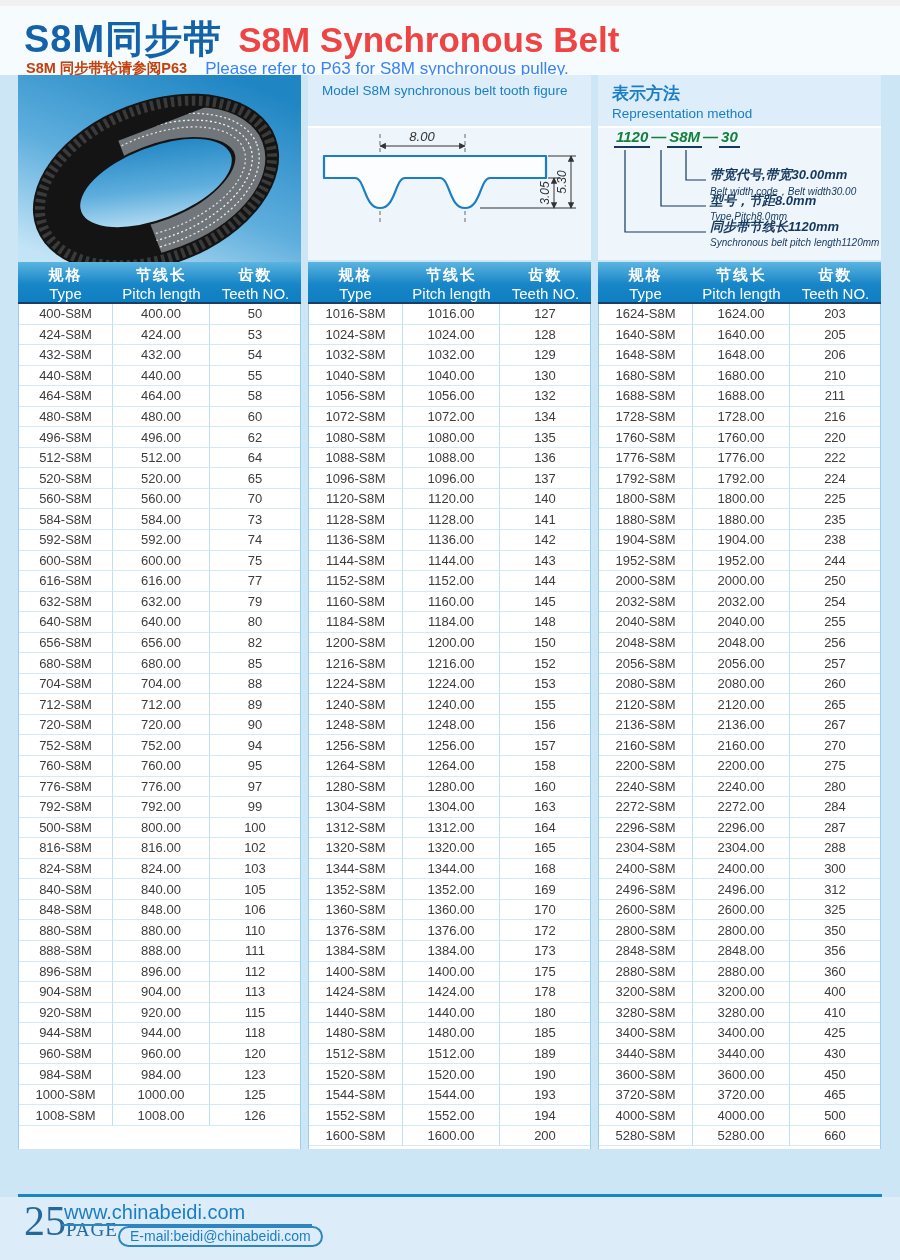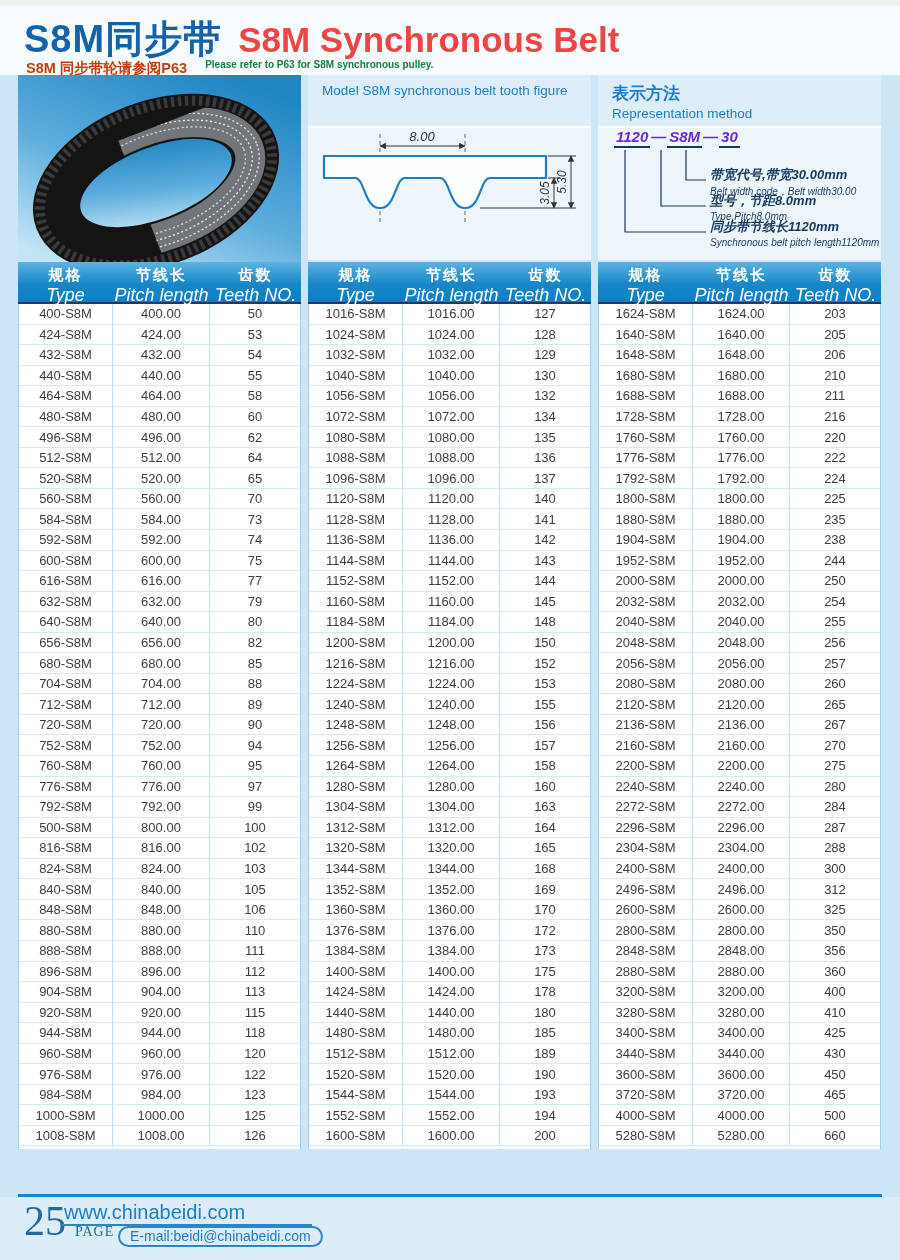--- a/index.html
+++ b/index.html
@@ -9,72 +9,72 @@
     font-family:"Liberation Sans", sans-serif;
   }
   
   .topstrip { position:absolute; top:0; left:0; width:900px; height:6px; background:#f1f1f1; }
   .titleband { position:absolute; top:6px; left:0; width:900px; height:69px; background:#f6fbfe; }
   .titlerow { position:absolute; left:24px; top:8px; display:flex; gap:16px; align-items:baseline; white-space:nowrap; }
   .title-zh { font-size:38px; font-weight:bold; color:#1463a9; letter-spacing:1px; }
   .title-en { font-size:35px; font-weight:bold; color:#ef4444; }
   .subtitlerow { position:absolute; left:26px; top:53px; display:flex; gap:18px; white-space:nowrap; }
   .subtitle-zh { font-size:14.5px; font-weight:bold; color:#c2410c; }
-  .subtitle-en { font-size:10px; font-weight:bold; color:#15803d; }
+  .subtitle-en { font-size:17px; font-weight:normal; color:#3b82f6; }
 
   
   .panel { position:absolute; top:75px; height:187px; width:283px; }
   #panel-photo { left:18px; }
   #panel-tooth { left:308px; }
   #panel-repr  { left:598px; }
   .pstrip { height:53px; background:#ddeefa; border-bottom:2px solid #ffffff; box-sizing:border-box; padding:7px 0 0 14px; }
   .pstrip .zh { font-size:17px; font-weight:bold; color:#1a7ec4; }
   .pstrip .en { font-size:13.5px; color:#1a7ec4; margin-top:1px; }
   .pbody { height:132px; background:#eef6fc; position:relative;font-style:italic; }
 
   
-  .code-row { position:absolute; left:16px; top:0px; display:flex; align-items:flex-start; font-size:15px; color:#6d28d9; font-weight:bold; }
+  .code-row { position:absolute; left:16px; top:0px; display:flex; align-items:flex-start; font-size:15px; color:#15803d; font-weight:bold; }
   .code-token { border-bottom:2px solid #14375e; padding:0 2px 1px 2px; }
   .code-sep { padding:0 1px 1px 1px; }
   .repr-lines { position:absolute; left:0; top:0; }
   .repr-label { position:absolute; left:112px; white-space:nowrap; color:#14375e; }
   .repr-label .zh { font-size:13px; font-weight:bold; }
   .repr-label .en { font-size:10px; margin-top:1px; }
 
   
   .dtable { position:absolute; top:262px; width:283px; }
   #table-0 { left:18px; } #table-1 { left:308px; } #table-2 { left:598px; }
   .thead {
     height:40px; box-sizing:content-box;
     background:linear-gradient(180deg,#5cb4e0 0%, #1886c7 55%, #0f7fc3 100%);
     border-bottom:2px solid #1a3d64;
     display:grid; grid-template-columns:95px 97px 91px;
     color:#ffffff; text-align:center;
   }
   .th .zh { font-size:15px; font-weight:bold; margin-top:4px; letter-spacing:2px; }
-  .th .en { font-size:18px; margin-top:0px;font-style:italic; }
+  .th .en { font-size:15px; margin-top:0px; }
   .tbody {
     background:#ffffff; height:845px; box-sizing:border-box;
     border-left:1px solid #9ccfeb; border-right:1px solid #9ccfeb;
     overflow:hidden;
   }
   .trow { display:grid; grid-template-columns:94px 97px 90px; height:20.55px; }
   .trow > div {
     display:flex; align-items:center; justify-content:center;
     font-size:13px; color:#3c3c3c;
     border-bottom:1px solid #d3e9f7; box-sizing:border-box;
   }
   .trow > div:nth-child(1), .trow > div:nth-child(2) { border-right:1px solid #bfe0f2; }
   .bottomline { position:absolute; left:18px; top:1194px; width:864px; height:3px; background:#1787c8; }
 
   
   .footer { position:absolute; top:1197px; left:0; width:900px; height:63px; background:#dcedf9; }
-  .pagebox { position:absolute; left:24px; top:7px; display:flex; align-items:flex-end; gap:9px; color:#26679c; font-family:"Liberation Serif", serif; }
+  .pagebox { position:absolute; left:24px; top:7px; display:flex; align-items:flex-end; gap:0; color:#26679c; font-family:"Liberation Serif", serif; }
   .pagenum { font-size:42px; line-height:0.85; }
-  .pagelabel { font-size:14px; letter-spacing:1px; line-height:1; padding-bottom:1px; }
+  .pagelabel { font-size:19px; letter-spacing:1px; line-height:1; padding-bottom:1px; }
   .weburl { position:absolute; left:64px; top:4px; font-size:20px; color:#1b7ec4; }
   .webline { position:absolute; left:62px; top:27px; width:250px; height:2px; background:#2e86c0; }
   .emailpill { position:absolute; left:118px; top:29px; font-size:14px; color:#1b7ec4;
     border:2px solid #2e86c0; border-radius:12px; padding:0 10px 1px 10px; background:transparent; white-space:nowrap; }
 </style>
 </head>
 <body>
 
 <div class="topstrip"></div>
 
@@ -377,25 +377,20 @@
         <div>944-S8M</div>
         <div>944.00</div>
         <div>118</div>
       </div>
       <div class="trow">
         <div>960-S8M</div>
         <div>960.00</div>
         <div>120</div>
       </div>
       <div class="trow">
-        <div>976-S8M</div>
-        <div>976.00</div>
-        <div>122</div>
-      </div>
-      <div class="trow">
         <div>984-S8M</div>
         <div>984.00</div>
         <div>123</div>
       </div>
       <div class="trow">
         <div>1000-S8M</div>
         <div>1000.00</div>
         <div>125</div>
       </div>
       <div class="trow">

